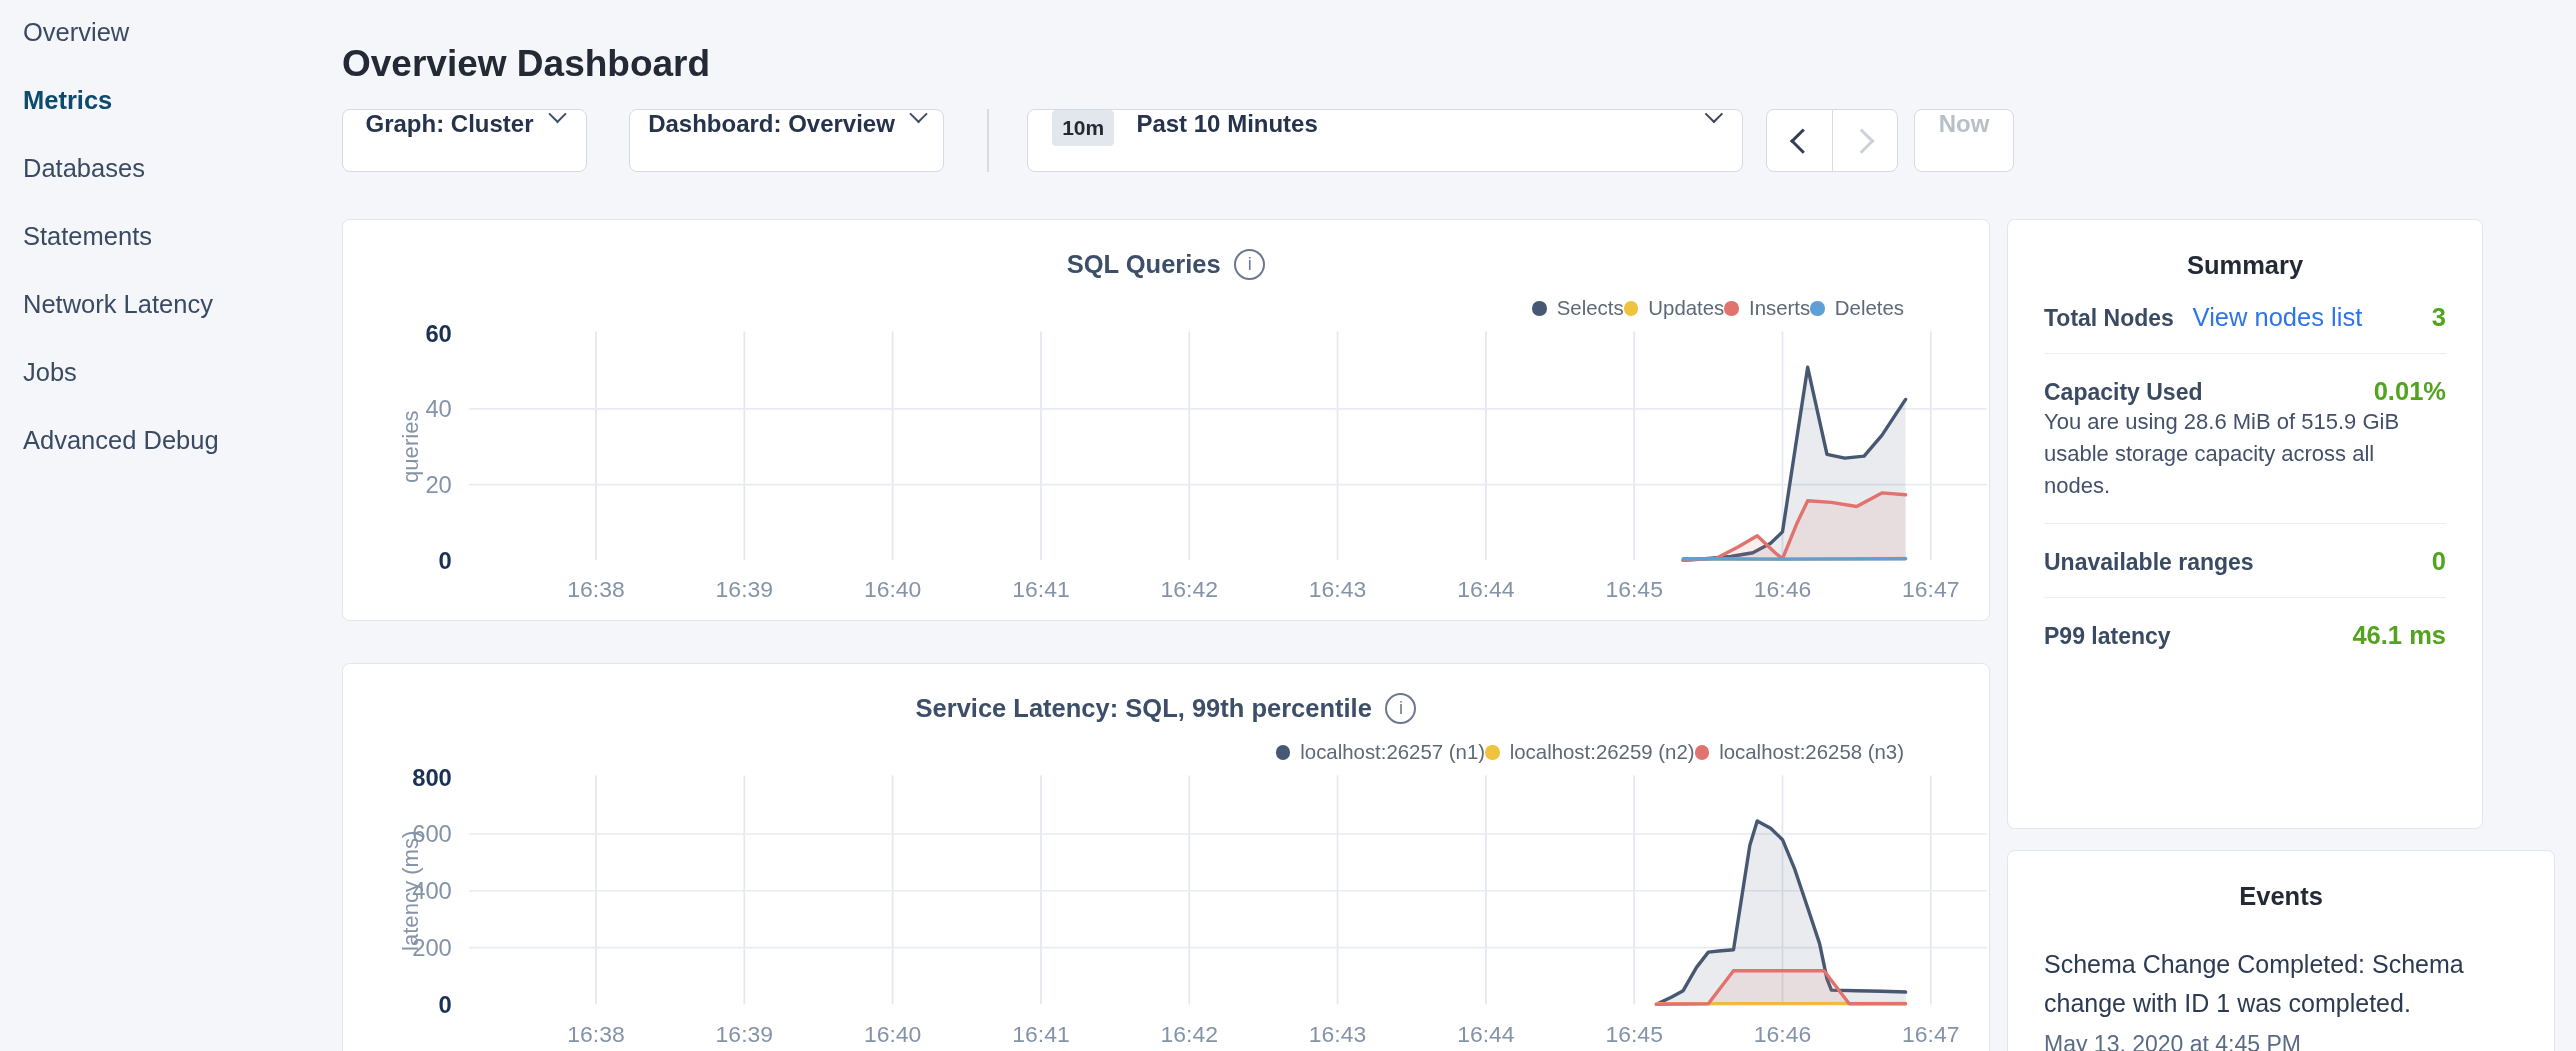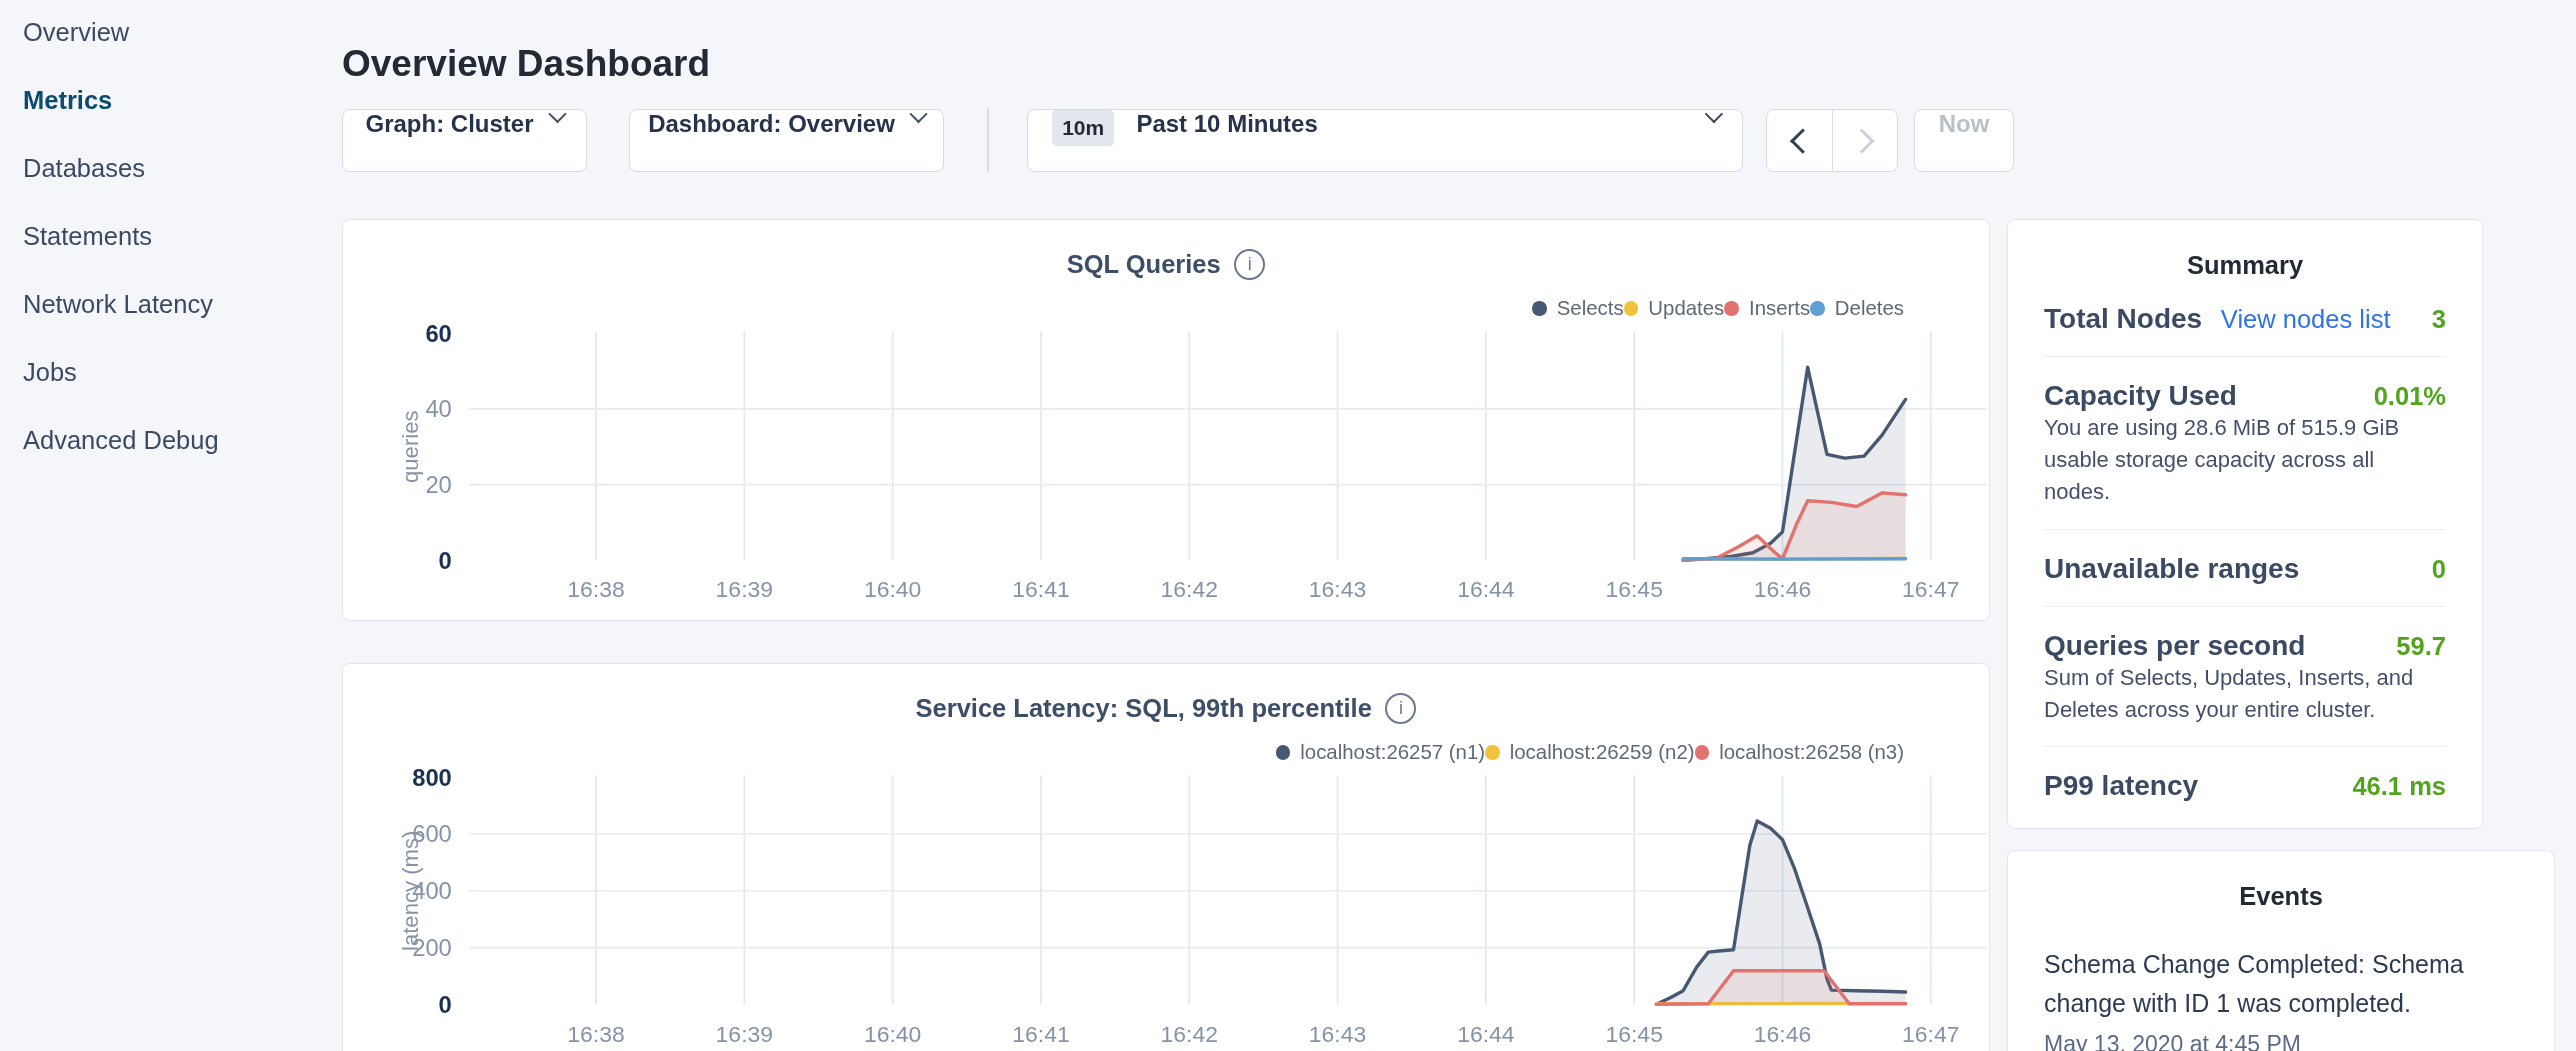--- a/index.html
+++ b/index.html
@@ -51,21 +51,21 @@
   .legend{position:absolute;top:77px;right:85px;display:flex;margin:0;padding:0;list-style:none;}
   .legend li{display:flex;align-items:center;gap:10.2px;font-size:20.4px;color:#5e6977;}
   .legend .dot{width:14.5px;height:14.5px;border-radius:50%;display:inline-block;}
   .chart-svg{position:absolute;left:0;top:0;}
   
   .panel-heading{margin:31px 0 0;text-align:center;font-size:25.5px;font-weight:700;color:#242a35;}
   .panel-body{padding:0 36px;}
   .s-row{padding:23px 0 21px;}
   .s-row + .s-row{border-top:1.7px solid #eceef2;}
   .s-head{display:flex;align-items:baseline;}
-  .s-label{font-size:28px;font-weight:700;color:#3a4a63;}
+  .s-label{font-size:23px;font-weight:700;color:#3a4a63;}
   .s-link{font-size:25.5px;font-weight:400;color:#2e74e8;margin-left:18.7px;cursor:pointer;}
   .s-value{margin-left:auto;font-size:25.5px;font-weight:700;color:#52a41f;}
   .s-desc{font-size:22px;color:#44506b;line-height:1.45;}
   .event-msg{margin-top:34px;font-size:25px;color:#2c3a52;line-height:1.55;}
   .event-time{margin-top:8.5px;font-size:23px;color:#5a6b85;}
 </style>
 </head>
 <body>
 
 <nav class="sidebar">
@@ -246,27 +246,20 @@
       <div class="s-desc">You are using 28.6 MiB of 515.9 GiB usable storage capacity across all nodes.</div>
     </div>
     <div class="s-row">
       <div class="s-head">
         <span class="s-label">Unavailable ranges</span>
         <span class="s-value">0</span>
       </div>
     </div>
     <div class="s-row">
       <div class="s-head">
-        <span class="s-label">Queries per second</span>
-        <span class="s-value">59.7</span>
-      </div>
-      <div class="s-desc">Sum of Selects, Updates, Inserts, and Deletes across your entire cluster.</div>
-    </div>
-    <div class="s-row">
-      <div class="s-head">
         <span class="s-label">P99 latency</span>
         <span class="s-value">46.1 ms</span>
       </div>
     </div>
   </div>
 </aside>
 
 <aside class="card card-events">
   <h2 class="panel-heading">Events</h2>
   <div class="panel-body">

